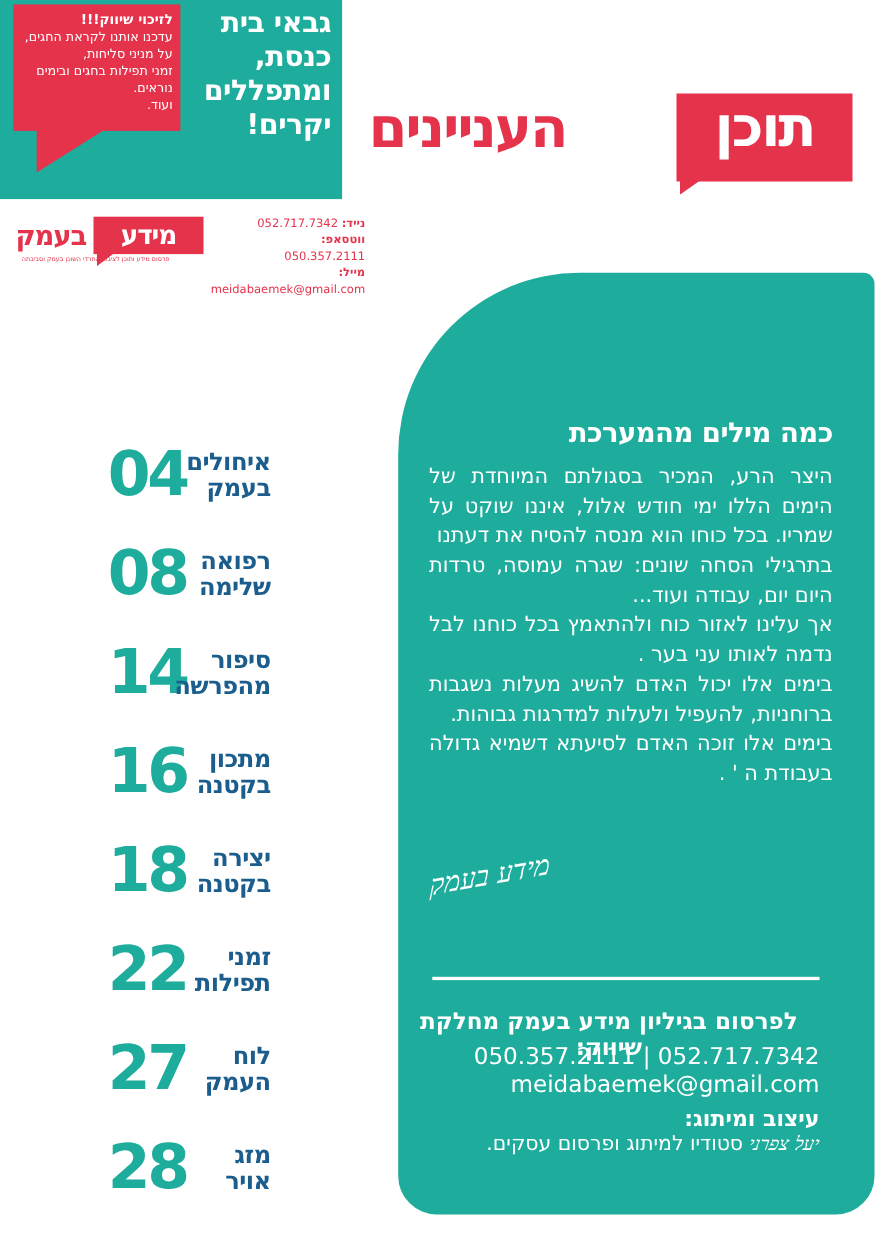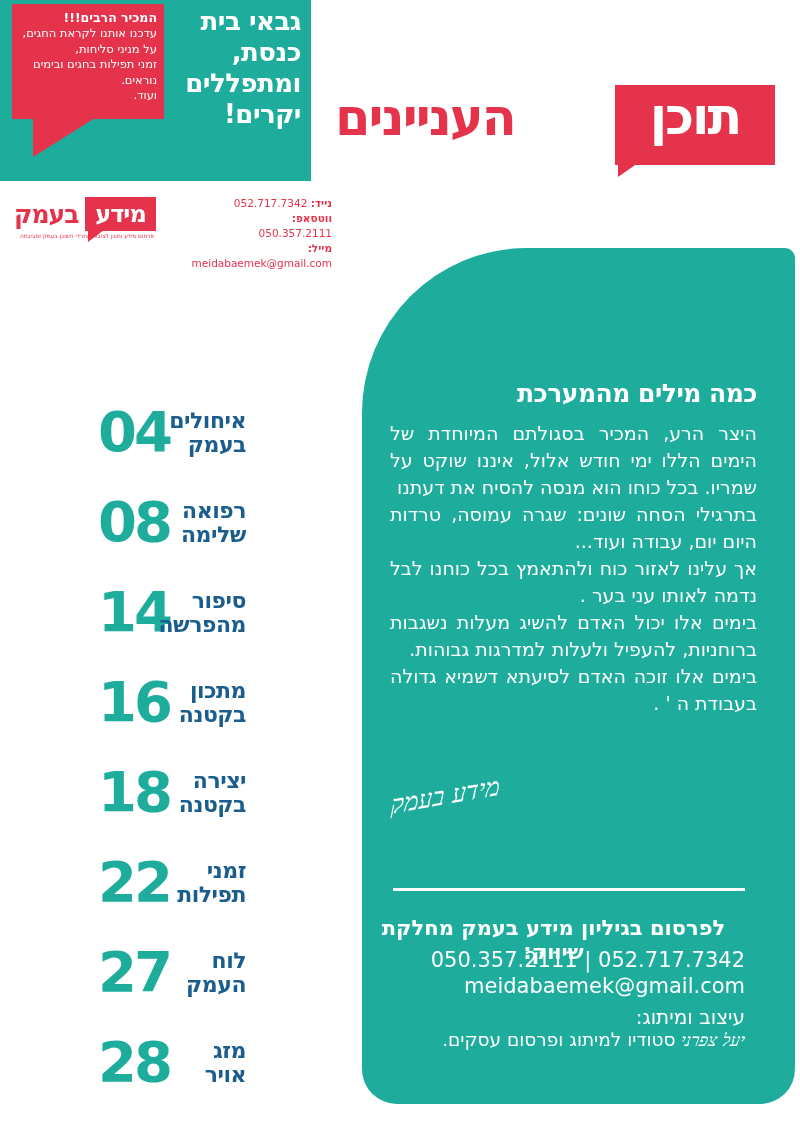--- a/index.html
+++ b/index.html
@@ -25,21 +25,21 @@
     position:absolute;right:7px;left:6px;top:6px;direction:rtl;text-align:right;color:#fff;
   }
   .bubble-title{font-weight:bold;font-size:12.5px;line-height:16px;}
   .bubble-line{font-size:11.5px;line-height:15.5px;}
   
   .logo-word2{
     position:absolute;left:14px;top:200px;color:var(--red);font-weight:bold;
     font-size:25px;direction:rtl;letter-spacing:-1px;
   }
   .logo-box{
-    position:absolute;left:85px;top:197px;width:71px;height:34px;background:var(--red);
+    position:absolute;left:85px;top:197px;width:100px;height:34px;background:var(--red);
     color:#fff;font-weight:bold;font-size:24px;direction:rtl;text-align:center;line-height:34px;
     letter-spacing:-1px;
   }
   .logo-box-tail{
     position:absolute;left:88px;top:230px;width:16px;height:12px;background:var(--red);
     clip-path:polygon(0 0,100% 0,0 100%);
   }
   .logo-tagline{
     position:absolute;left:12px;top:233px;width:150px;color:var(--red);
     font-size:5.8px;direction:rtl;text-align:center;
@@ -80,21 +80,21 @@
   .ed-body p{margin:0;}
   .signature{
     position:absolute;left:28px;top:533px;color:#fff;
     font-family:"DejaVu Serif","Liberation Serif",serif;font-style:italic;font-size:25px;
     transform:rotate(-10deg) skewX(-12deg);white-space:nowrap;
   }
   .divider{position:absolute;left:31px;right:50px;top:640px;height:3px;background:#fff;}
   .mk-title{position:absolute;right:50px;top:668px;color:#fff;font-weight:bold;font-size:21px;direction:rtl;text-align:center;}
   .mk-phones{position:absolute;right:50px;top:700px;color:#fff;font-size:21px;direction:ltr;}
   .mk-email{position:absolute;right:50px;top:726px;color:#fff;font-size:21px;direction:ltr;}
-  .dz-title{position:absolute;right:50px;top:757px;color:#fff;font-weight:normal;font-size:20px;direction:rtl;}
+  .dz-title{position:absolute;right:50px;top:757px;color:#fff;font-weight:bold;font-size:20px;direction:rtl;}
   .dz-credit{position:absolute;right:50px;top:781px;color:#fff;font-size:18.5px;direction:rtl;}
   .dz-name{
     font-family:"DejaVu Serif","Liberation Serif",serif;font-style:italic;font-size:17px;
     display:inline-block;transform:skewX(-10deg);
   }
   
   .toc{position:absolute;left:98px;top:405px;width:150px;}
   .toc-row{position:absolute;left:0;display:flex;align-items:center;}
   .toc-num{
     width:68px;color:var(--teal);font-weight:bold;font-size:56px;line-height:54px;
@@ -114,21 +114,21 @@
     <div class="greeting">
       <div>גבאי בית</div>
       <div>כנסת,</div>
       <div>ומתפללים</div>
       <div>יקרים!</div>
     </div>
   </div>
 
   <div class="bubble">
     <div class="bubble-inner">
-      <div class="bubble-title">המכיר הרבים!!!</div>
+      <div class="bubble-title">לזיכוי שיווק!!!</div>
       <div class="bubble-line">עדכנו אותנו לקראת החגים,</div>
       <div class="bubble-line">על מניני סליחות,</div>
       <div class="bubble-line">זמני תפילות בחגים ובימים</div>
       <div class="bubble-line">נוראים.</div>
       <div class="bubble-line">ועוד.</div>
     </div>
   </div>
   <div class="bubble-tail"></div>
 
   <div class="logo-word2">בעמק</div>

